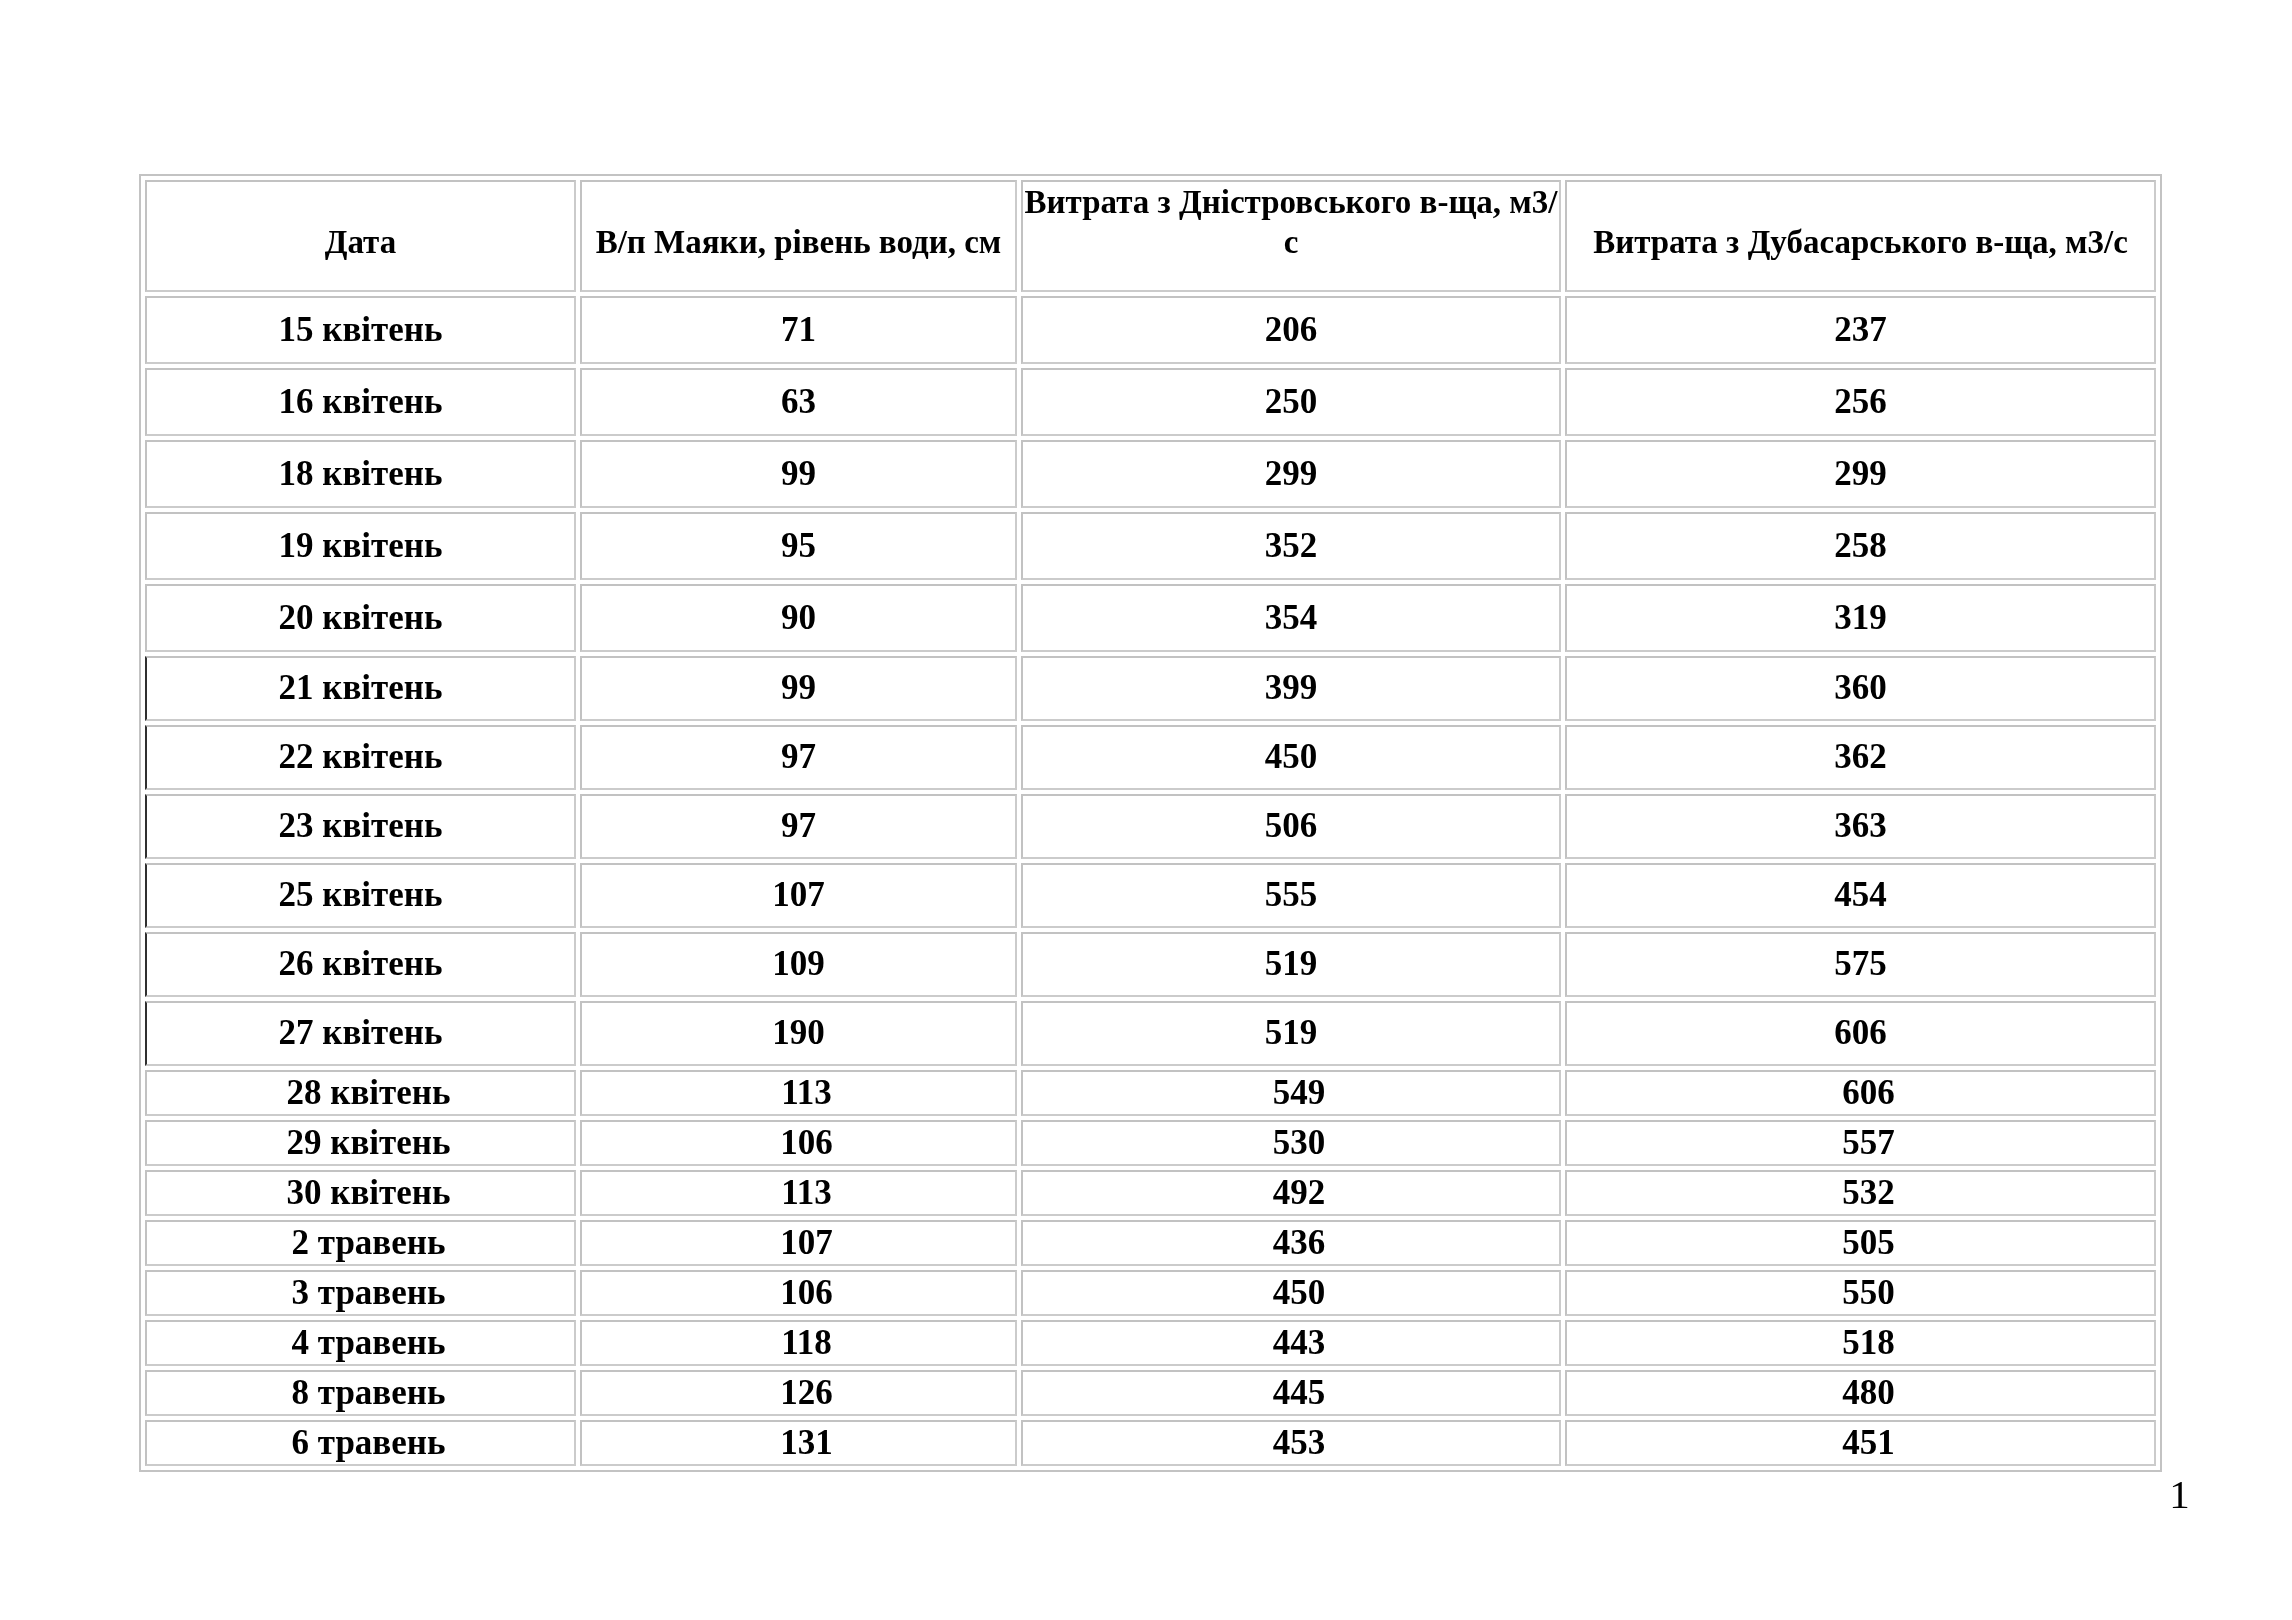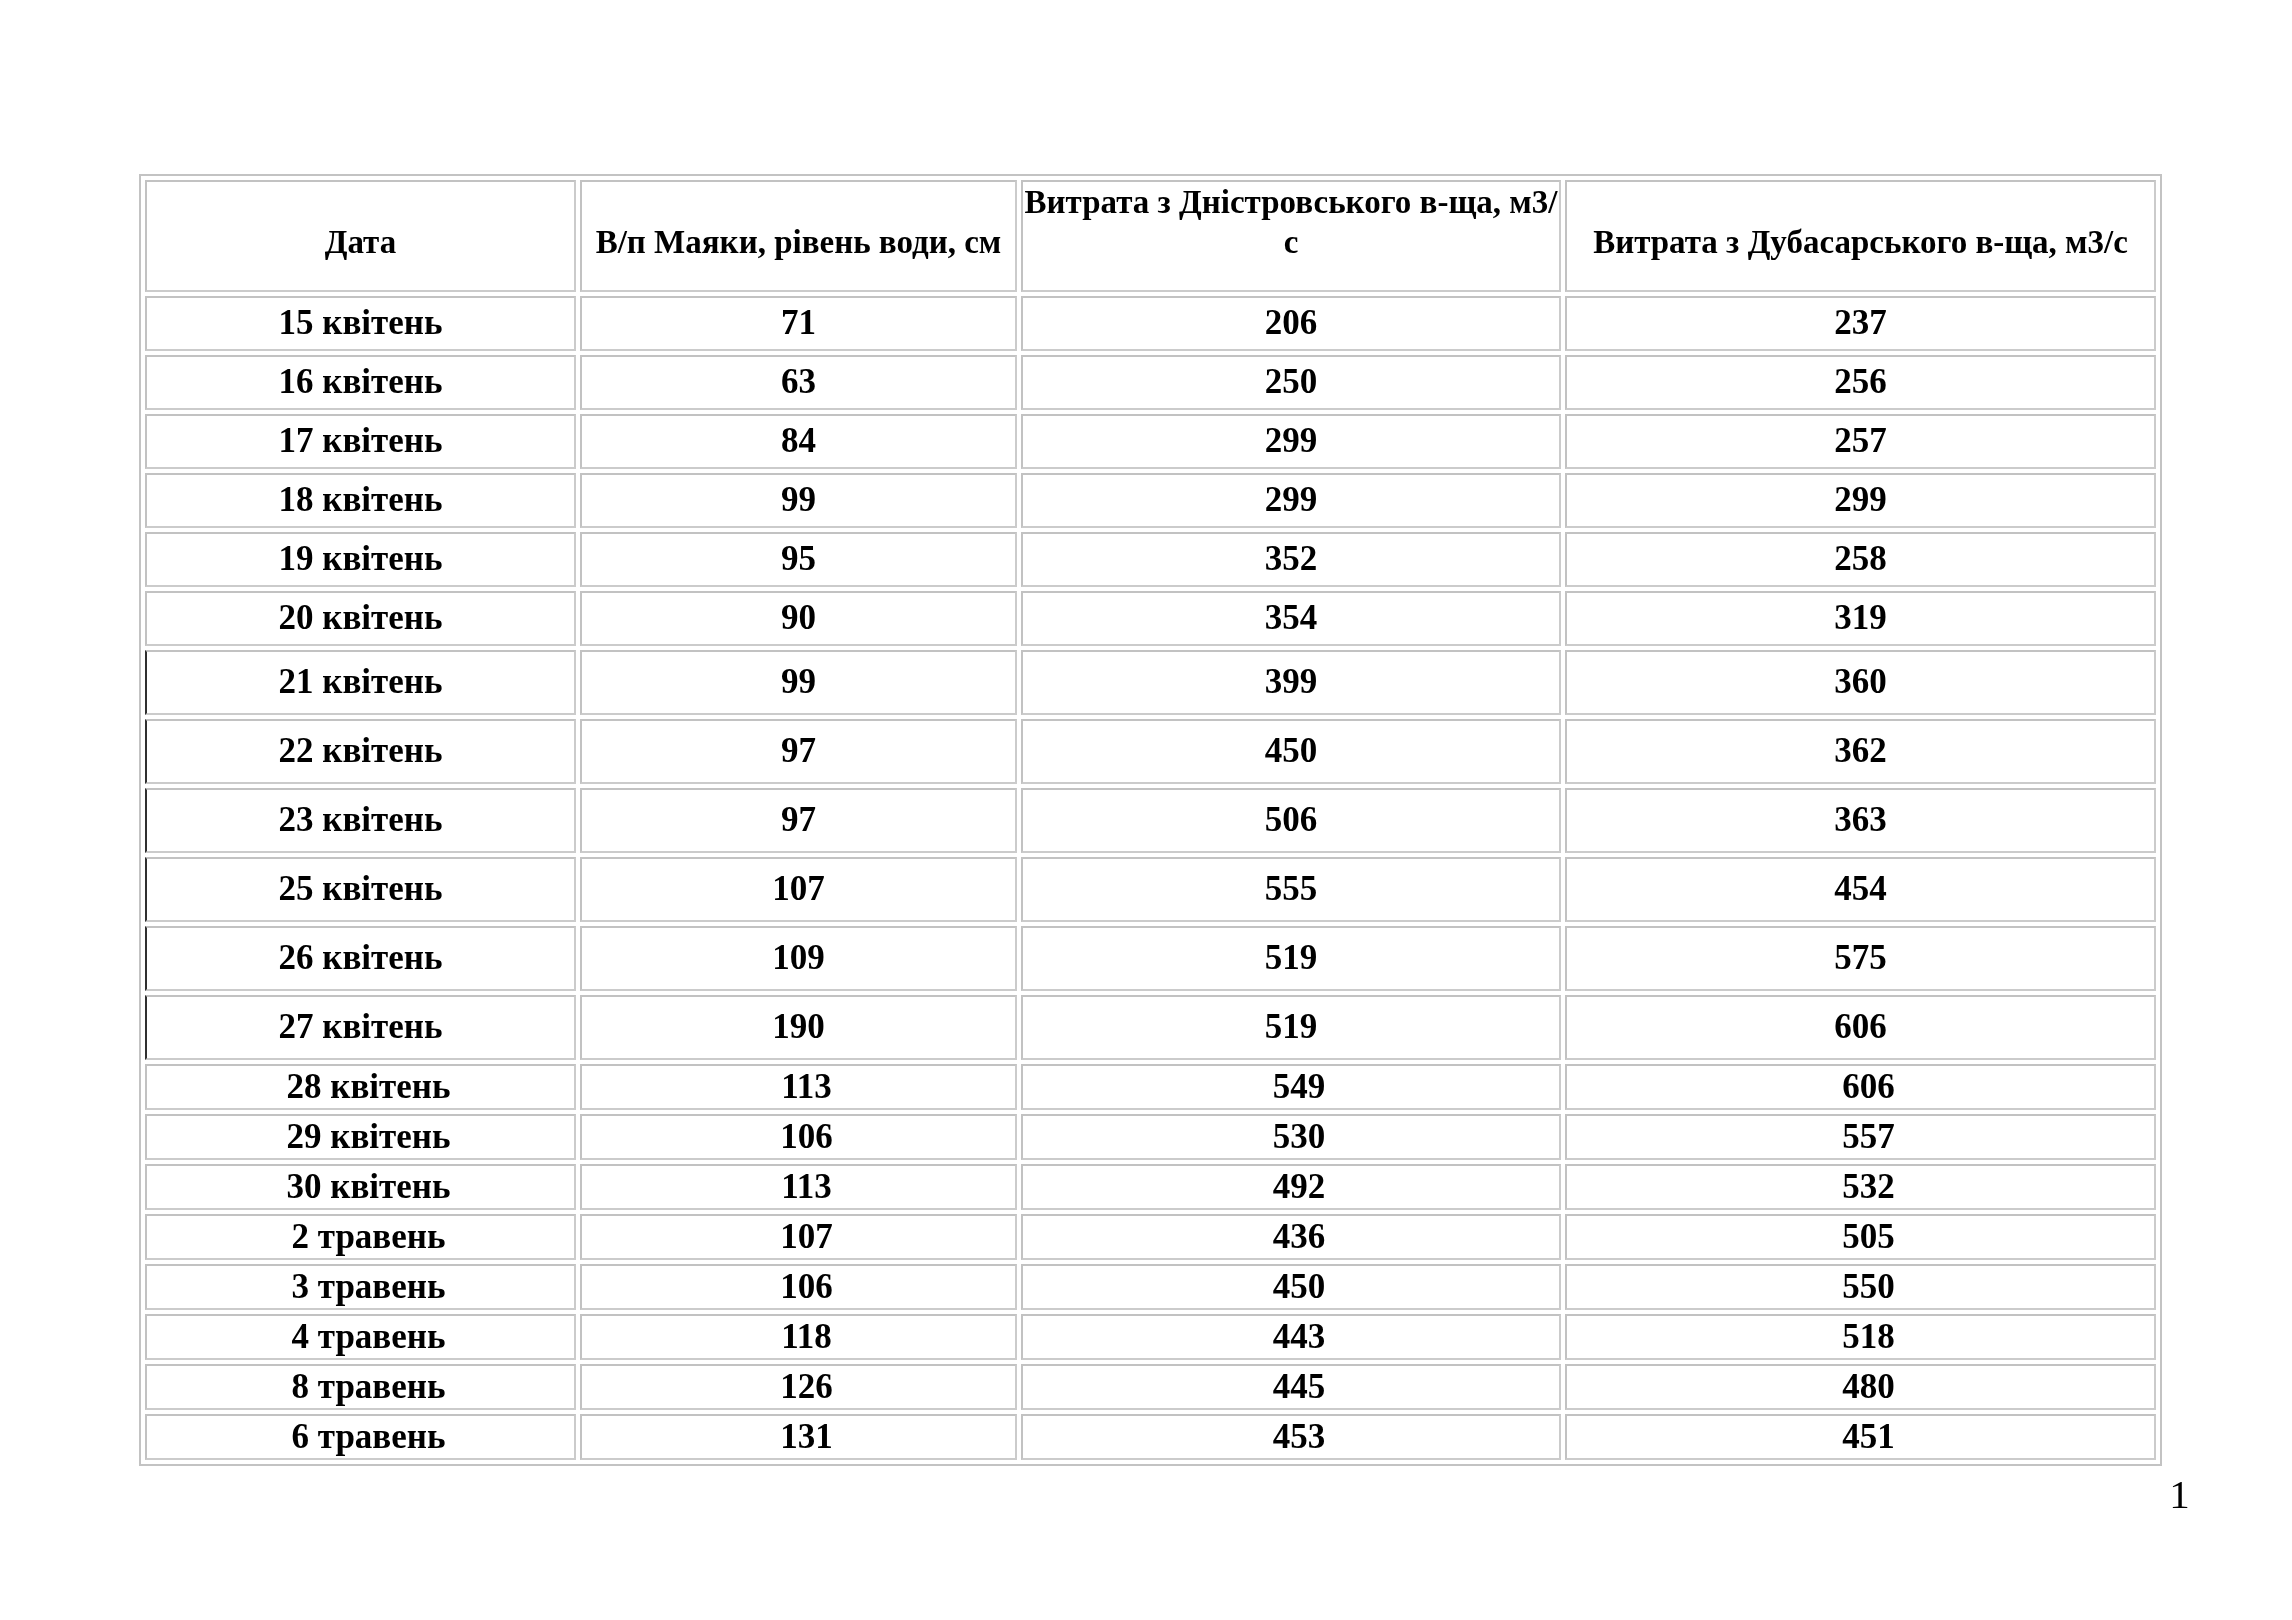--- a/index.html
+++ b/index.html
@@ -42,21 +42,21 @@
   }
   table.data-table th {
     height: 98px;
     vertical-align: bottom;
     padding-bottom: 27px;
     font-size: 33px;
     line-height: 1.22;
   }
   th.hd-date { padding-bottom: 15.7px; }
   th.hd-col3 { padding-left: 5.9px; padding-right: 5.9px; }
-  tr.top td { height: 55px; font-size: 35px; vertical-align: middle; }
+  tr.top td { height: 68px; font-size: 35px; vertical-align: middle; }
   tr.mid td { height: 65px; font-size: 35px; vertical-align: middle; }
   tr.bot td { height: 46px; font-size: 35px; vertical-align: middle; padding-left: 16px; }
   tr.mid td:first-child {
     border-left: 2.9px solid #2f2f2f;
   }
   .page-number {
     position: absolute;
     left: 2152px;
     top: 1470px;
     width: 55px;
@@ -93,26 +93,20 @@
           <td>206</td>
           <td>237</td>
         </tr>
         <tr class="top">
           <td>16 квітень</td>
           <td>63</td>
           <td>250</td>
           <td>256</td>
         </tr>
         <tr class="top">
-          <td>17 квітень</td>
-          <td>84</td>
-          <td>299</td>
-          <td>257</td>
-        </tr>
-        <tr class="top">
           <td>18 квітень</td>
           <td>99</td>
           <td>299</td>
           <td>299</td>
         </tr>
         <tr class="top">
           <td>19 квітень</td>
           <td>95</td>
           <td>352</td>
           <td>258</td>

